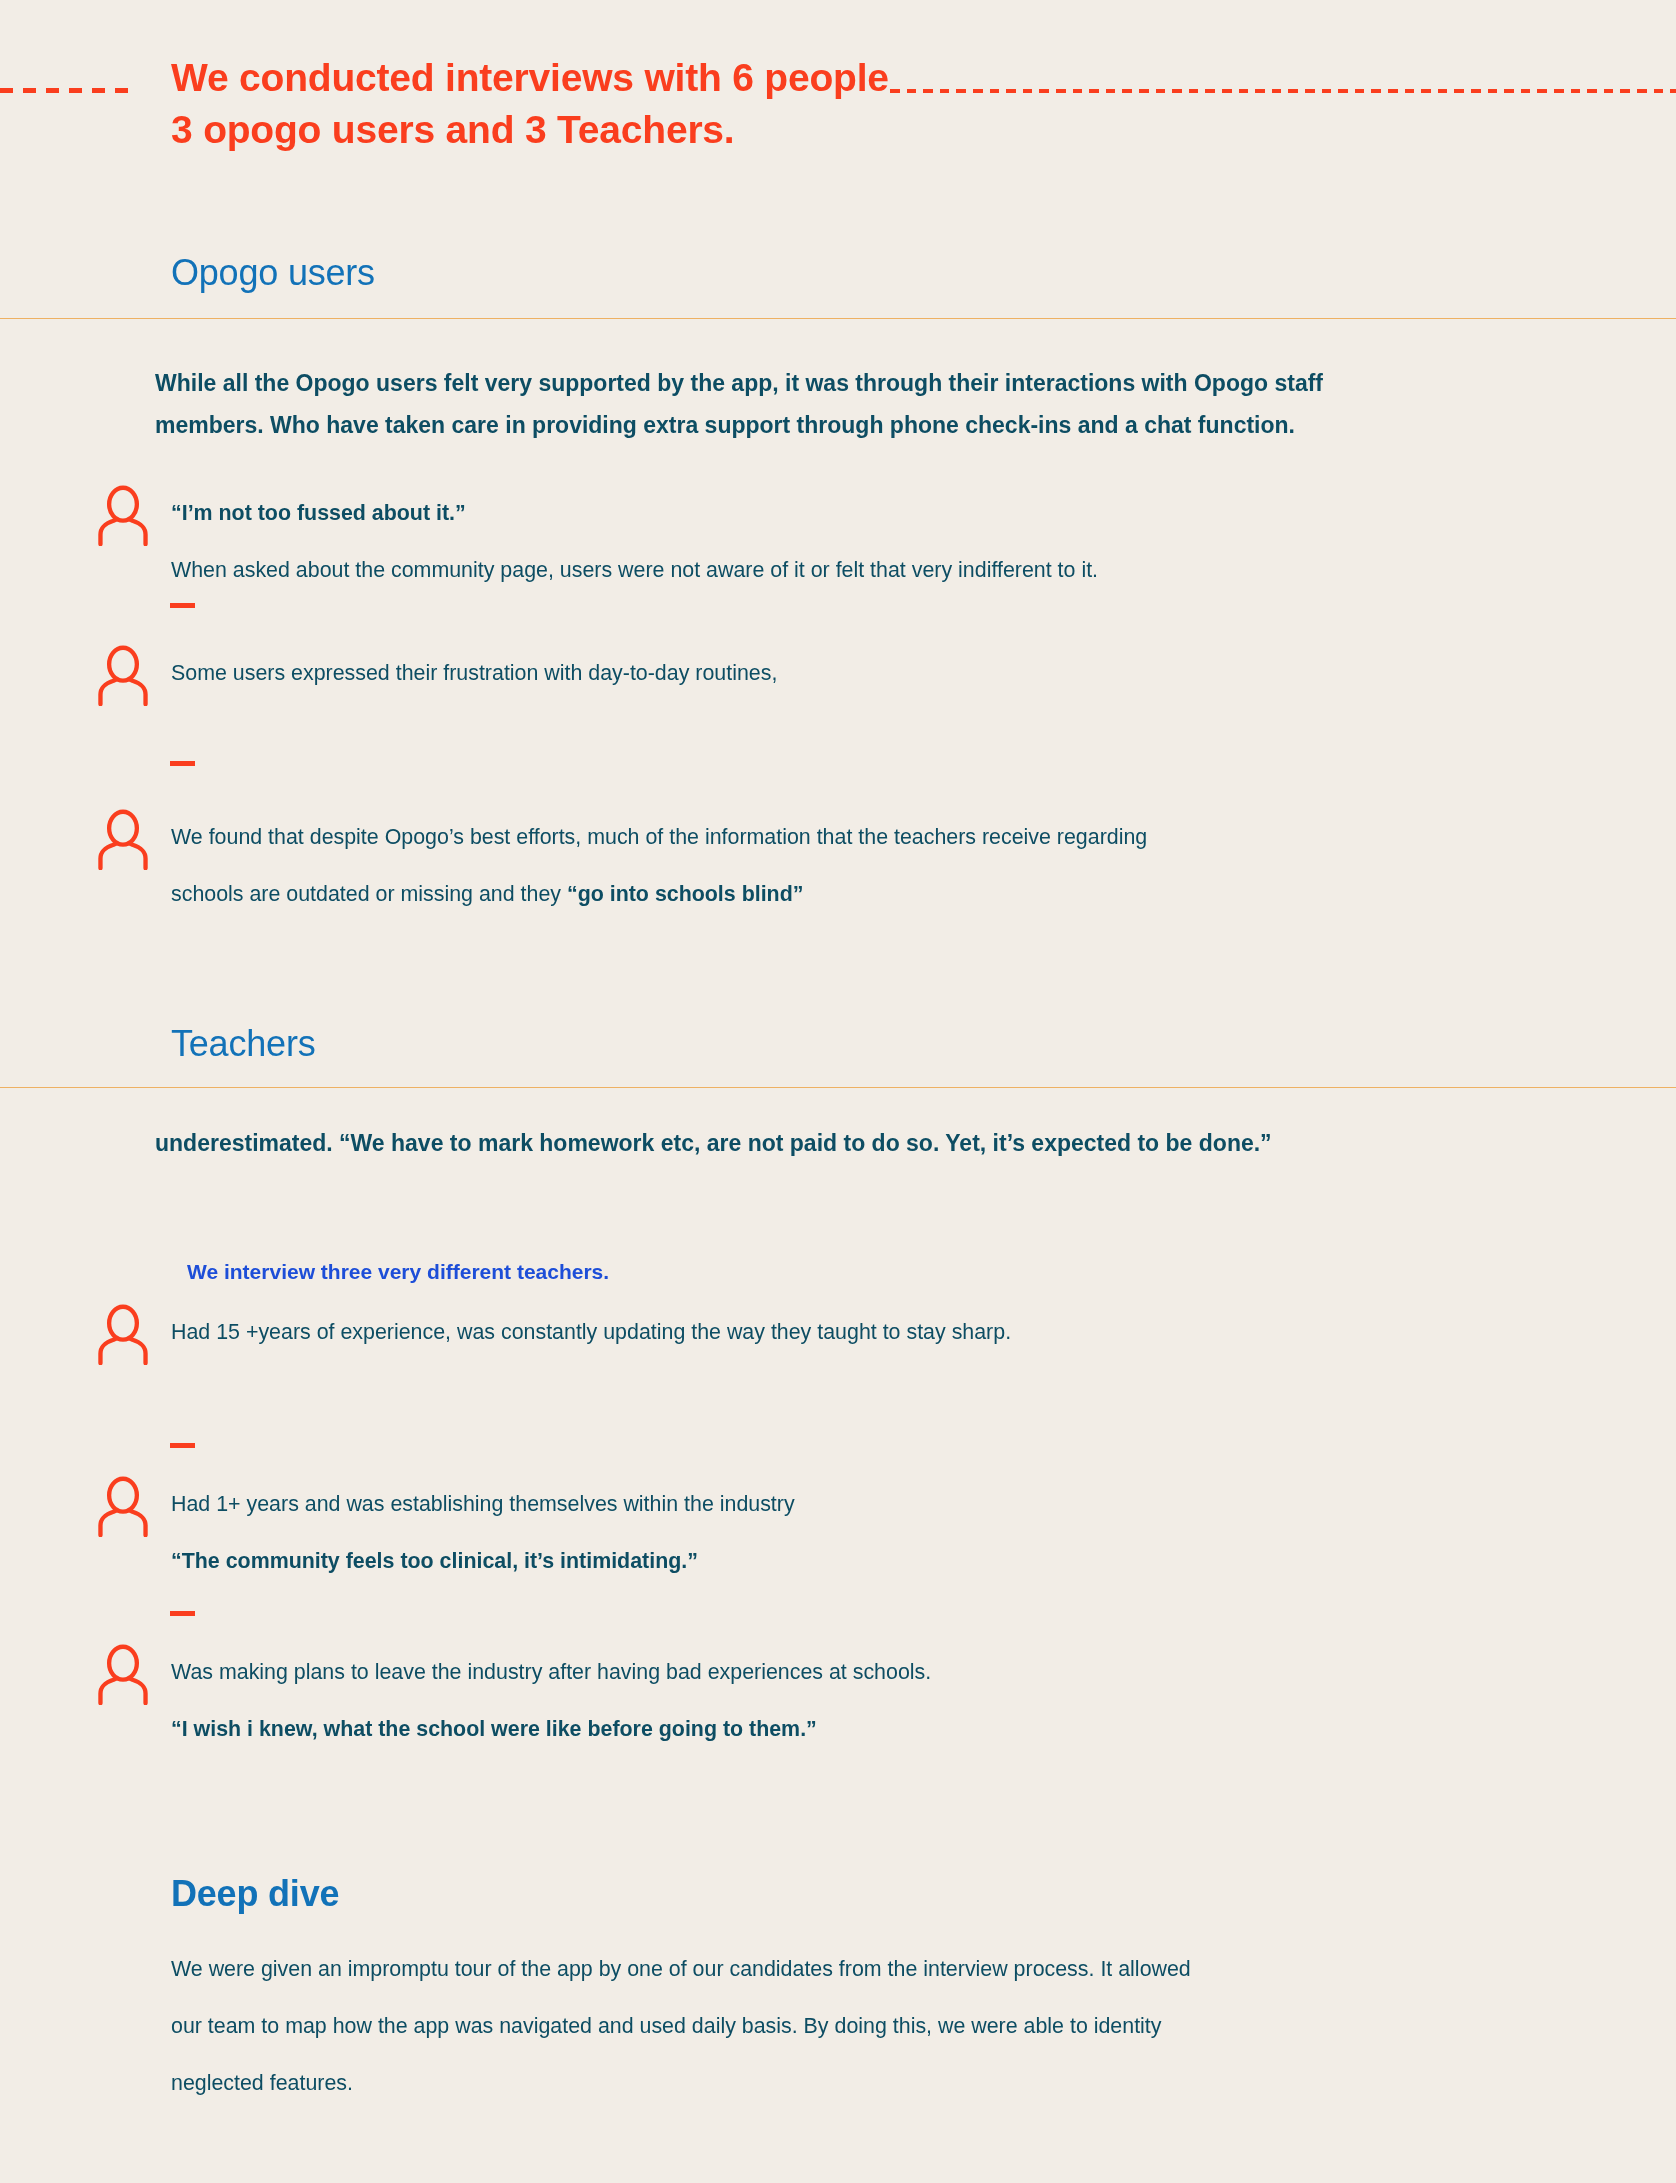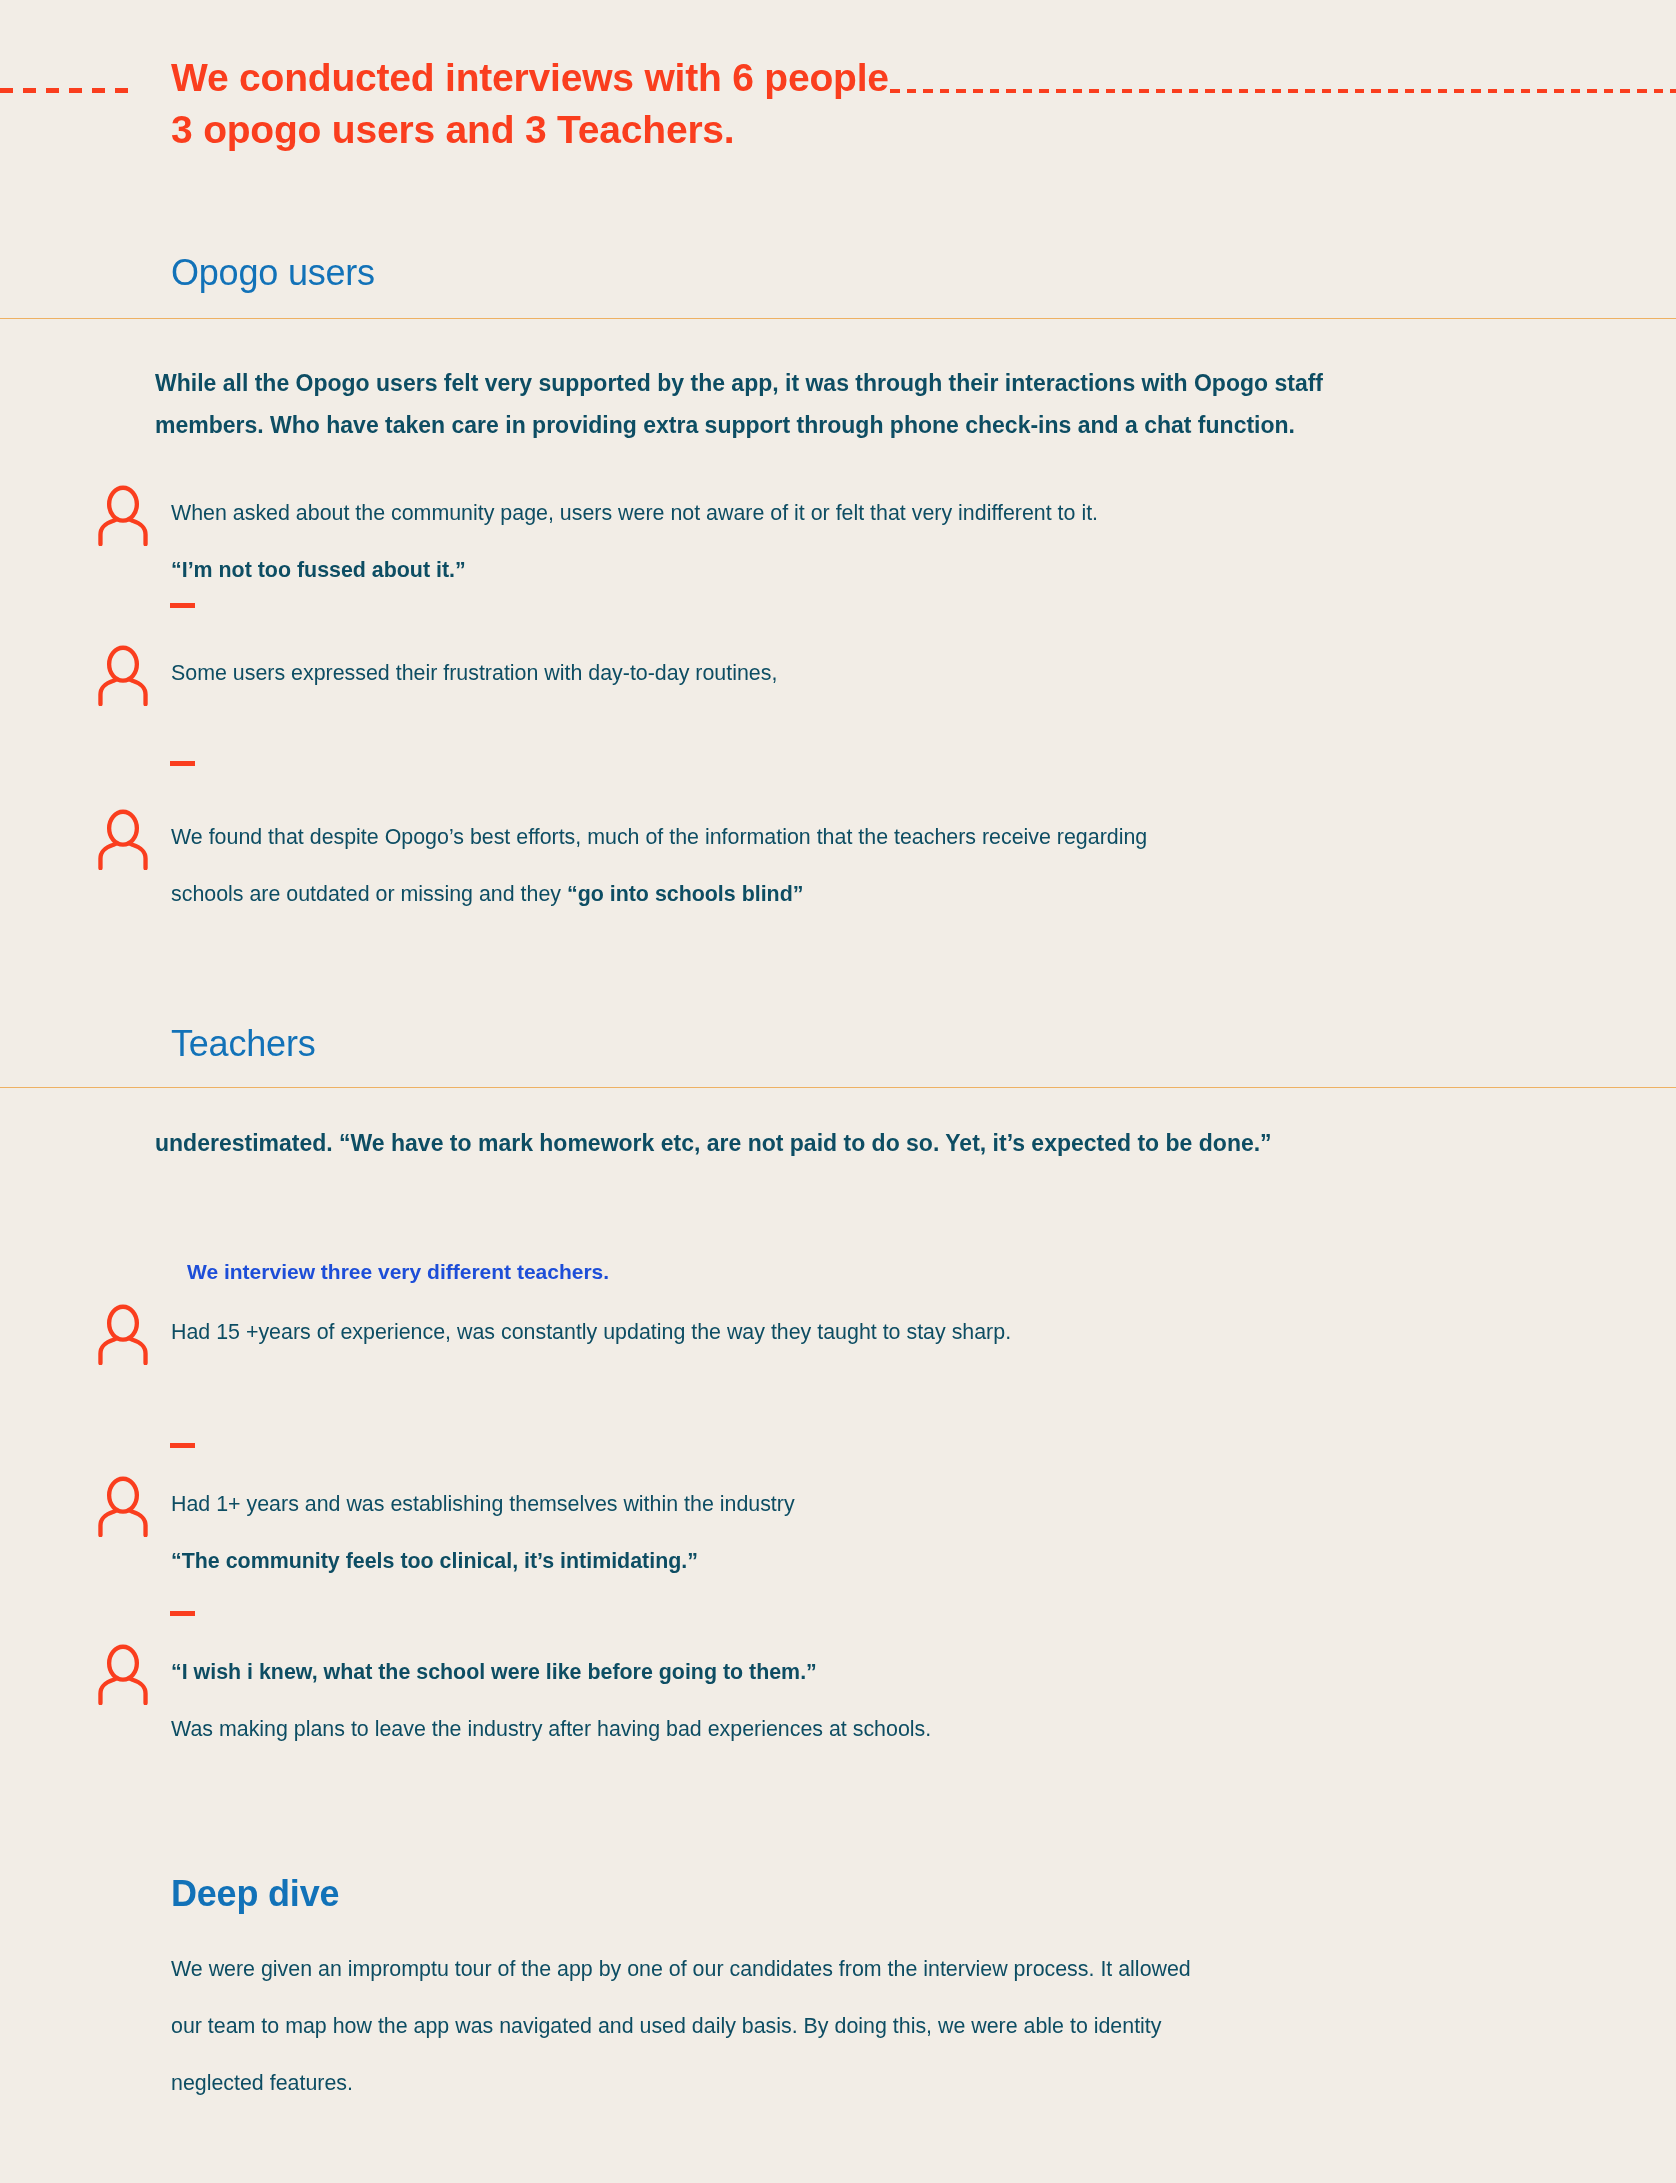--- a/index.html
+++ b/index.html
@@ -192,22 +192,22 @@
 </div>
 
 <div class="bullet" style="top:485px;">
   <div class="person-icon">
     <svg viewBox="0 0 60 70" xmlns="http://www.w3.org/2000/svg">
       <ellipse cx="30" cy="22" rx="16" ry="19" fill="none" stroke="#fa3e1e" stroke-width="5"></ellipse>
       <path d="M4 68 L4 57 C4 48 10 44 19 41 L23 39 M56 68 L56 57 C56 48 50 44 41 41 L37 39" fill="none" stroke="#fa3e1e" stroke-width="5" stroke-linecap="round" stroke-linejoin="round"></path>
     </svg>
   </div>
   <div class="bullet-text">
+    <span class="line q">“I’m not too fussed about it.”</span>
     <span class="line">When asked about the community page, users were not aware of it or felt that very indifferent to it.</span>
-    <span class="line q">“I’m not too fussed about it.”</span>
   </div>
 </div>
 <div class="mini-dash" style="top:603px;"></div>
 
 <div class="bullet" style="top:645px;">
   <div class="person-icon">
     <svg viewBox="0 0 60 70" xmlns="http://www.w3.org/2000/svg">
       <ellipse cx="30" cy="22" rx="16" ry="19" fill="none" stroke="#fa3e1e" stroke-width="5"></ellipse>
       <path d="M4 68 L4 57 C4 48 10 44 19 41 L23 39 M56 68 L56 57 C56 48 50 44 41 41 L37 39" fill="none" stroke="#fa3e1e" stroke-width="5" stroke-linecap="round" stroke-linejoin="round"></path>
     </svg>
@@ -270,22 +270,22 @@
 <div class="mini-dash" style="top:1611px;"></div>
 
 <div class="bullet" style="top:1644px;">
   <div class="person-icon">
     <svg viewBox="0 0 60 70" xmlns="http://www.w3.org/2000/svg">
       <ellipse cx="30" cy="22" rx="16" ry="19" fill="none" stroke="#fa3e1e" stroke-width="5"></ellipse>
       <path d="M4 68 L4 57 C4 48 10 44 19 41 L23 39 M56 68 L56 57 C56 48 50 44 41 41 L37 39" fill="none" stroke="#fa3e1e" stroke-width="5" stroke-linecap="round" stroke-linejoin="round"></path>
     </svg>
   </div>
   <div class="bullet-text">
+    <span class="line">Was making plans to leave the industry after having bad experiences at schools.</span>
     <span class="line q">“I wish i knew, what the school were like before going to them.”</span>
-    <span class="line">Was making plans to leave the industry after having bad experiences at schools.</span>
   </div>
 </div>
 
 <div class="dd-head" style="top:1873px;">Deep dive</div>
 <div class="dd-body" style="top:1941px;">
   <span class="line">We were given an impromptu tour of the app by one of our candidates from the interview process. It allowed</span>
   <span class="line">our team to map how the app was navigated and used daily basis. By doing this, we were able to identity</span>
   <span class="line">neglected features.</span>
 </div>
 

